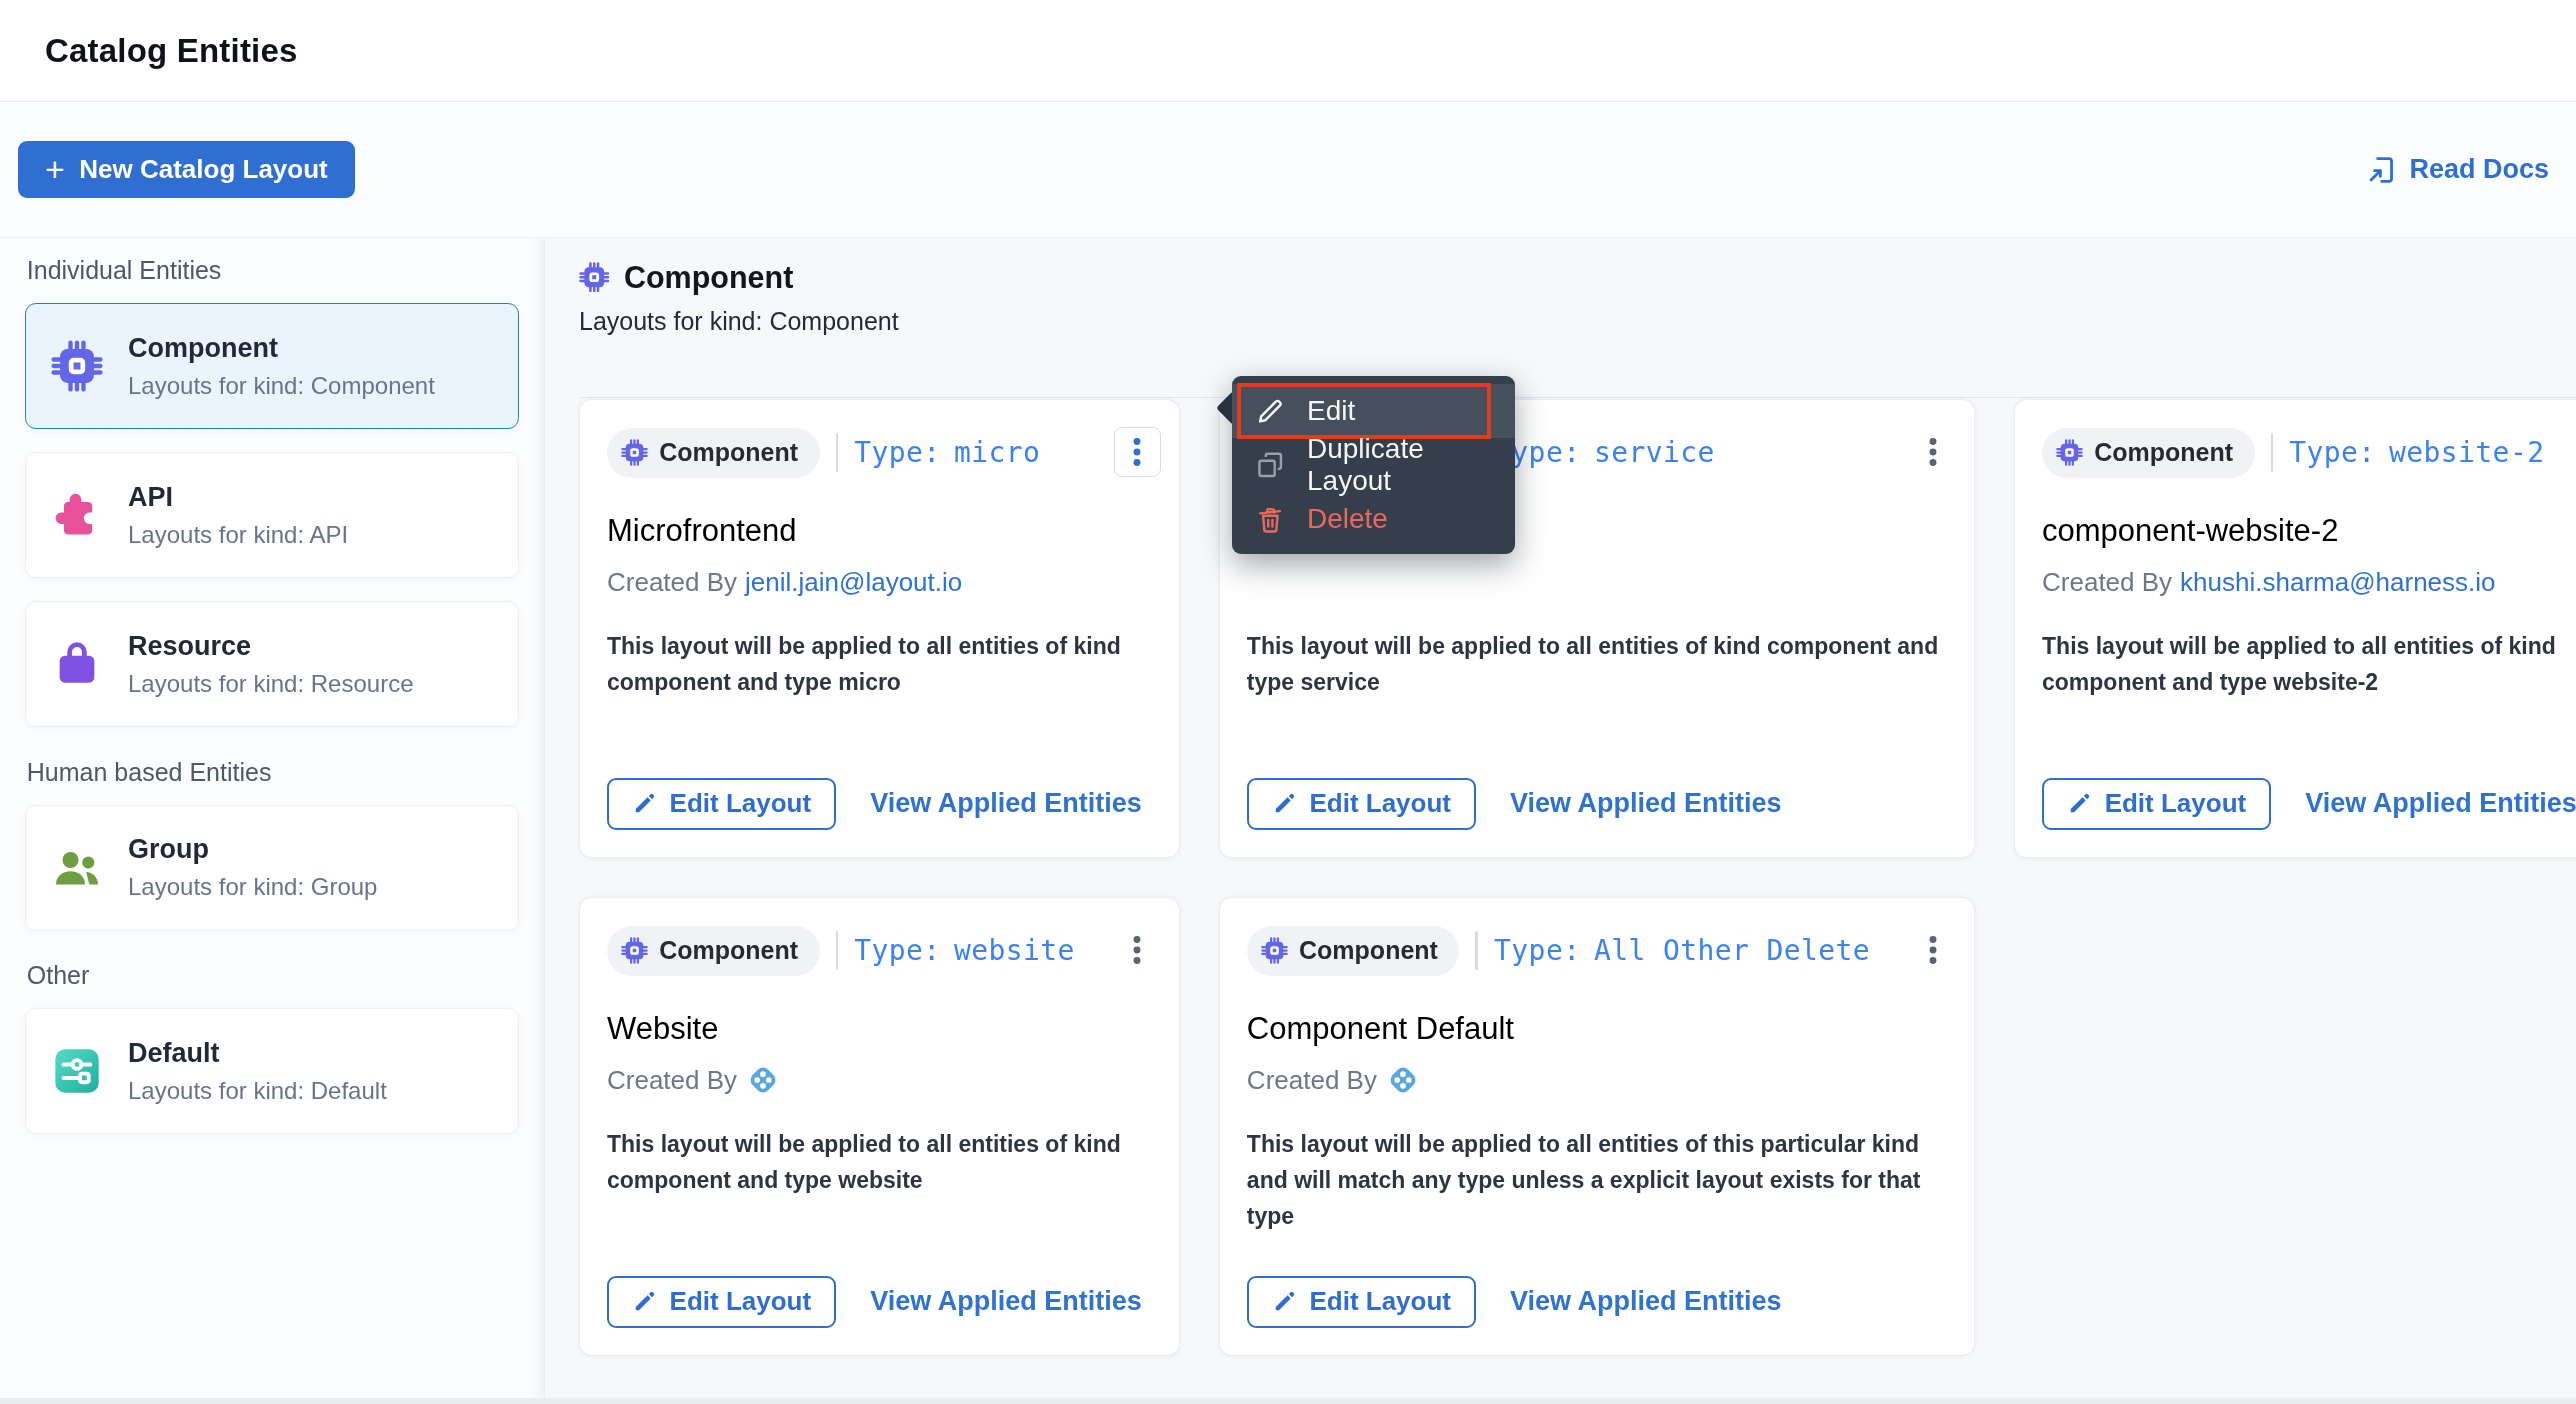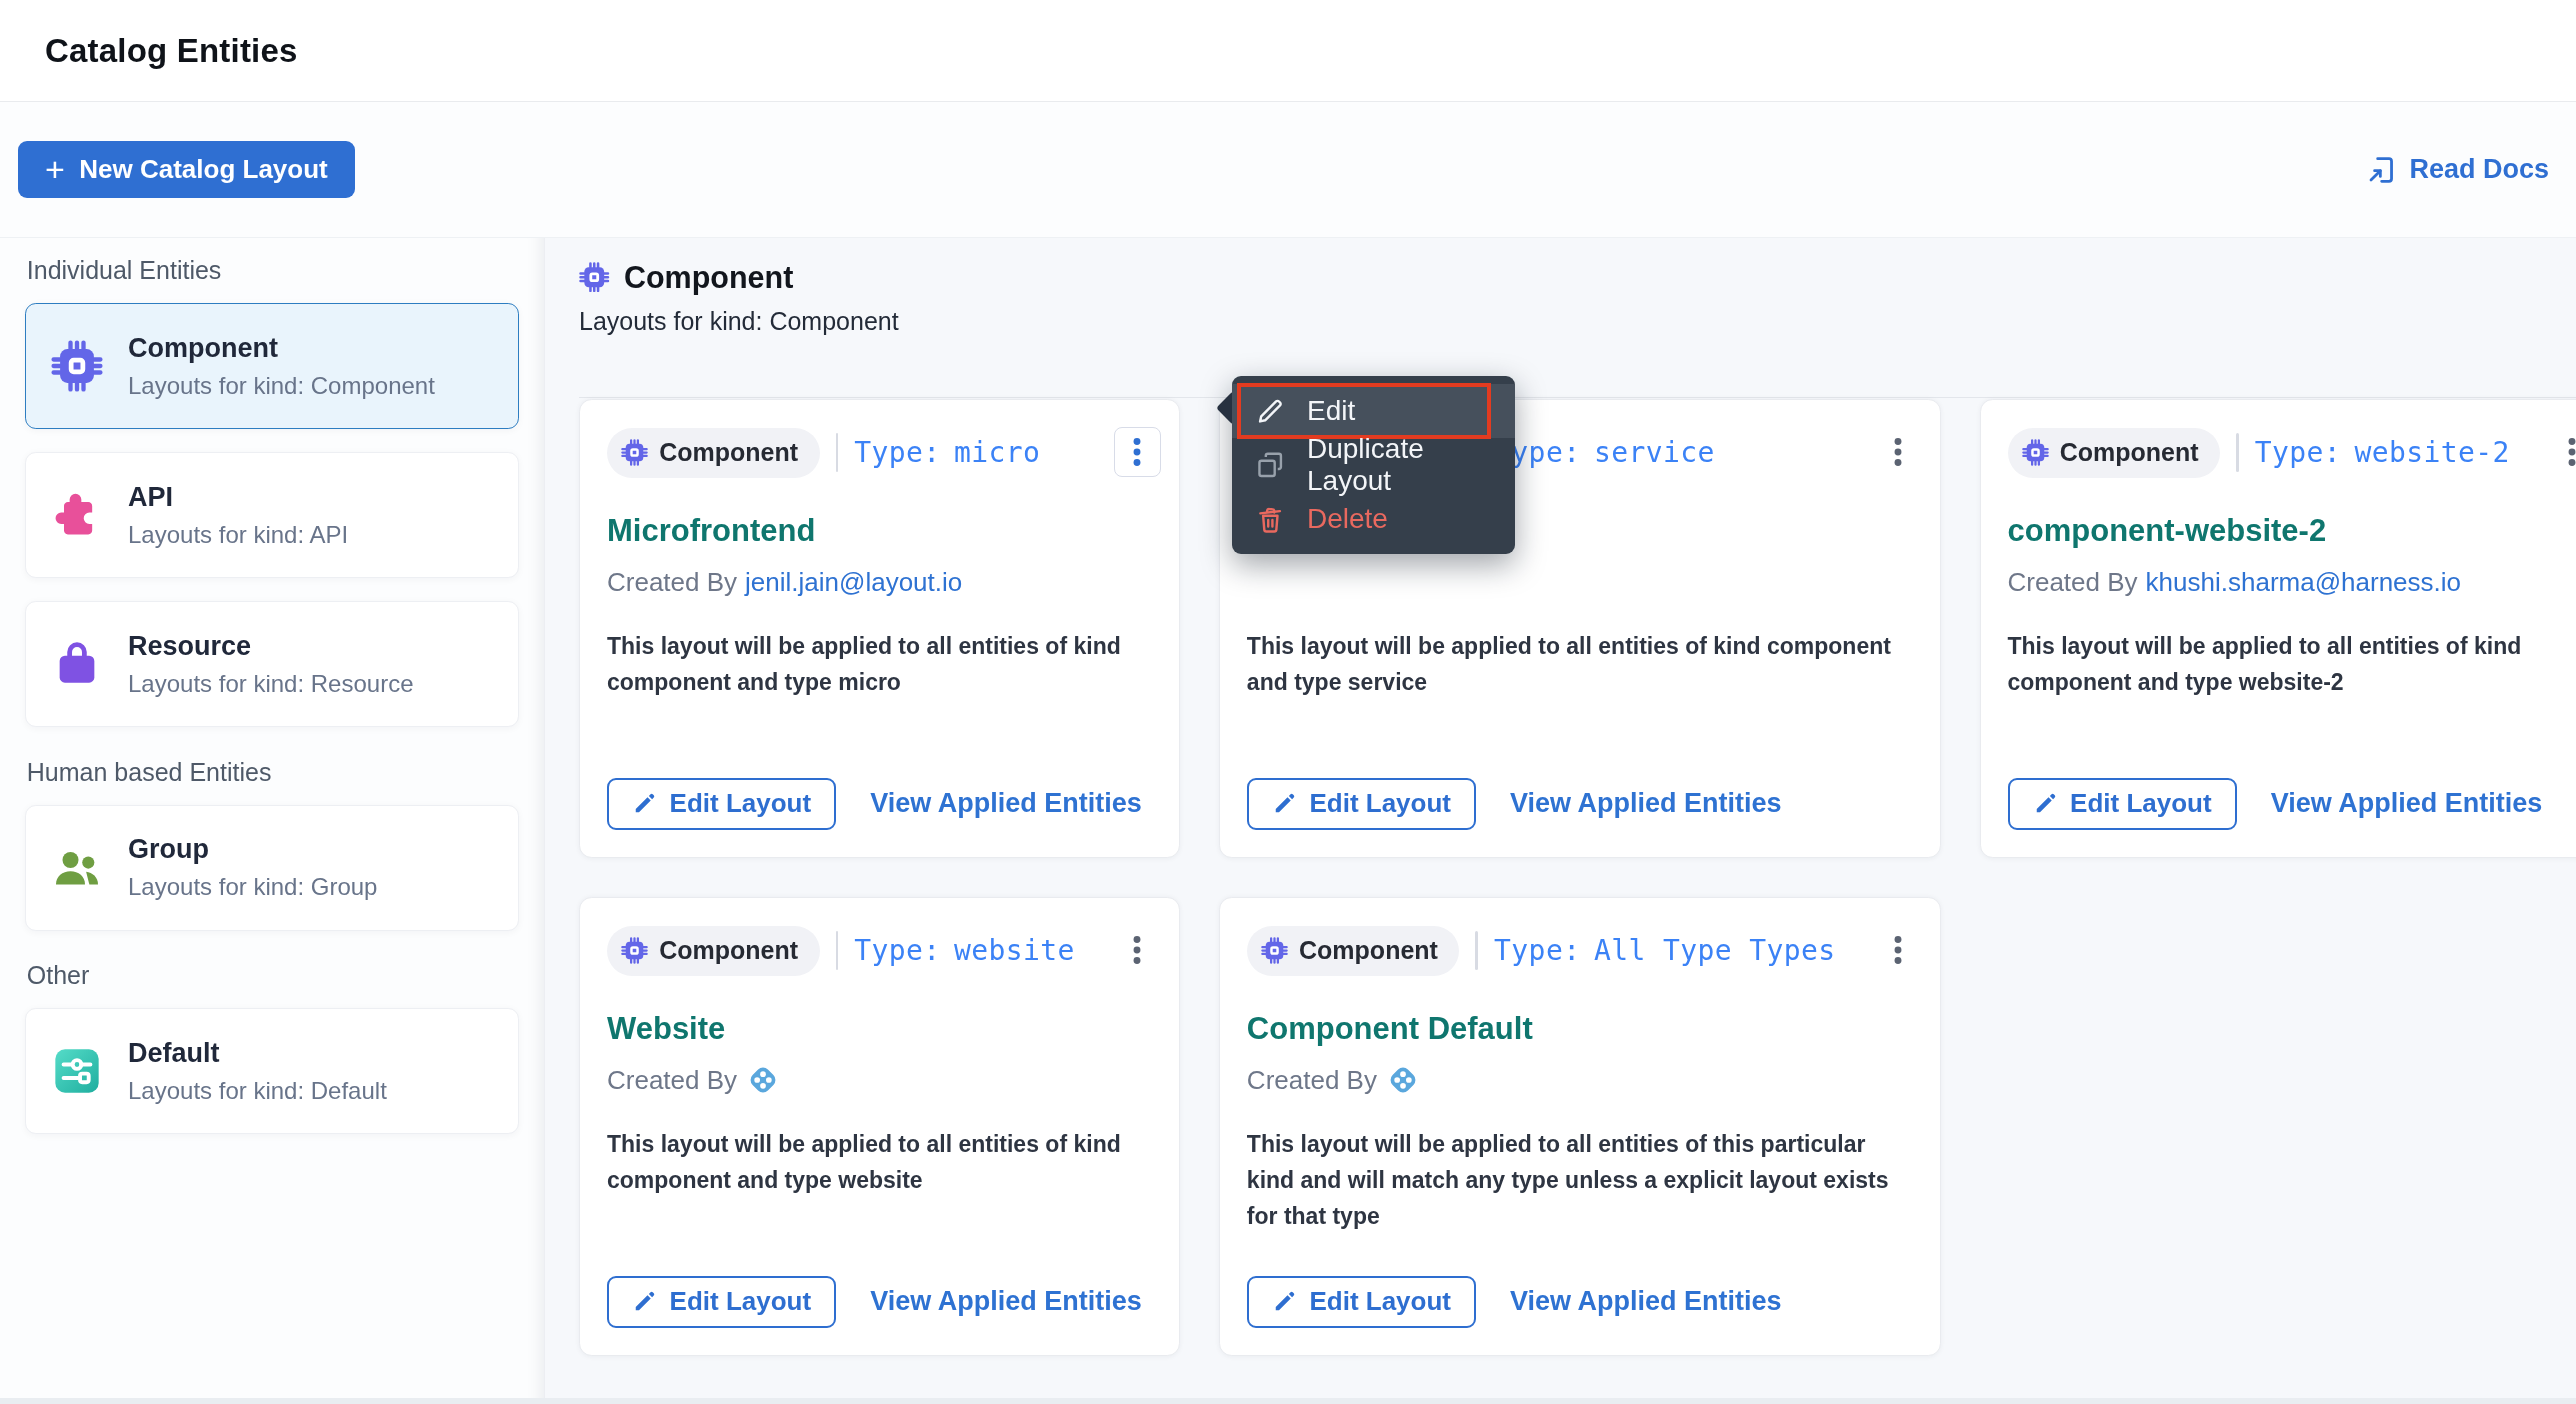--- a/index.html
+++ b/index.html
@@ -45,21 +45,21 @@
   .card { position:relative; height:459px; background:#fff; border:1.8px solid #e9ebef; border-radius:12.6px; padding:27px; display:flex; flex-direction:column; box-shadow:0 0.9px 5.4px rgba(20,30,60,.05); }
   .card-head { display:flex; align-items:center; gap:16px; padding-right:77px; height:52px; }
   .badge { display:inline-flex; align-items:center; gap:10.8px; height:50px; padding:0 21.5px 0 14.4px; background:#f1f2f6; border-radius:27px; font-size:25px; font-weight:600; color:#262a33; white-space:nowrap; }
   .badge svg { width:27px; height:27px; }
   .vdiv { width:2.7px; height:39px; background:#d8dbe3; border-radius:1.8px; flex:0 0 2.7px; }
   .type { font-family:"DejaVu Sans Mono","Liberation Mono",monospace; font-size:28px; color:#3b82f6; letter-spacing:0.4px; white-space:nowrap; }
   .type .tv { margin-left:13.5px; }
   .kebab { position:absolute; top:27px; right:18px; width:47px; height:50px; display:flex; align-items:center; justify-content:center; color:#5b6372; cursor:pointer; background:transparent; border:none; }
   .kebab svg { width:36px; height:36px; }
   .kebab.active { border:1.8px solid #d8dce8; border-radius:8px; background:#fff; color:#2f6fd2; }
-  .card-title { margin-top:32px; font-size:31px; font-weight:700; color:#0f766e; min-height:39px; line-height:39px; }
+  .card-title { margin-top:32px; font-size:31px; font-weight:400; color:#000000; min-height:39px; line-height:39px; }
   .created { margin-top:12.6px; font-size:26px; color:#6e7789; display:flex; align-items:center; gap:8px; min-height:39px; }
   .created .link-mail { color:#2e72d2; text-decoration:none; cursor:pointer; }
   .created svg { width:36px; height:36px; }
   .desc { margin-top:26px; font-size:23px; line-height:36px; color:#2e3542; padding-right:5.4px;font-weight:bold; }
   .card-foot { margin-top:auto; display:flex; align-items:center; gap:34px; }
   .btn-outline { display:inline-flex; align-items:center; gap:12.6px; height:52px; padding:0 23px; border:2.7px solid #2e6ed0; border-radius:9px; color:#2e6ed0; font-size:26px; font-weight:700; background:#fff; cursor:pointer; font-family:inherit; }
   .btn-outline svg { width:25px; height:25px; }
   .view-link { color:#2e72d2; font-size:27px; font-weight:700; text-decoration:none; cursor:pointer; }
 
   
@@ -387,21 +387,21 @@
 
         <section class="card">
           <div class="card-head">
             <span class="badge">
               <svg viewBox="0 0 24 24" style="color:#6366e8">
                   <use href="#ic-chip"></use>
                 </svg>
               <span>Component</span>
             </span>
             <span class="vdiv"></span>
-            <span class="type"><span>Type:</span><span class="tv">All Type Types</span></span>
+            <span class="type"><span>Type:</span><span class="tv">All Other Delete</span></span>
           </div>
           <button class="kebab">
               <svg viewBox="0 0 24 24">
                 <use href="#ic-kebab"></use>
               </svg>
             </button>
           <div class="card-title">Component Default</div>
           <div class="created">
             <span>Created By</span>
             <svg viewBox="0 0 24 24">

